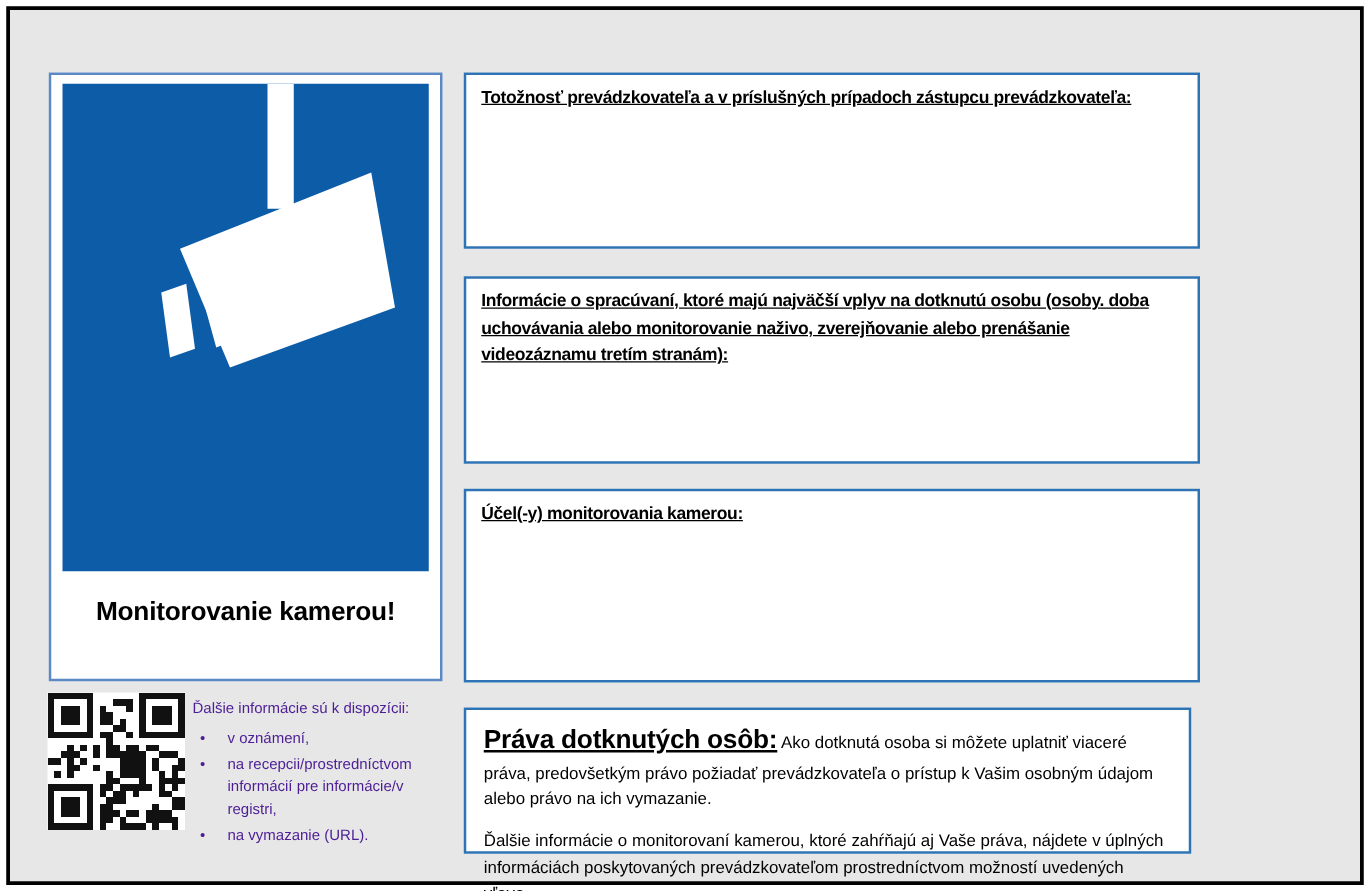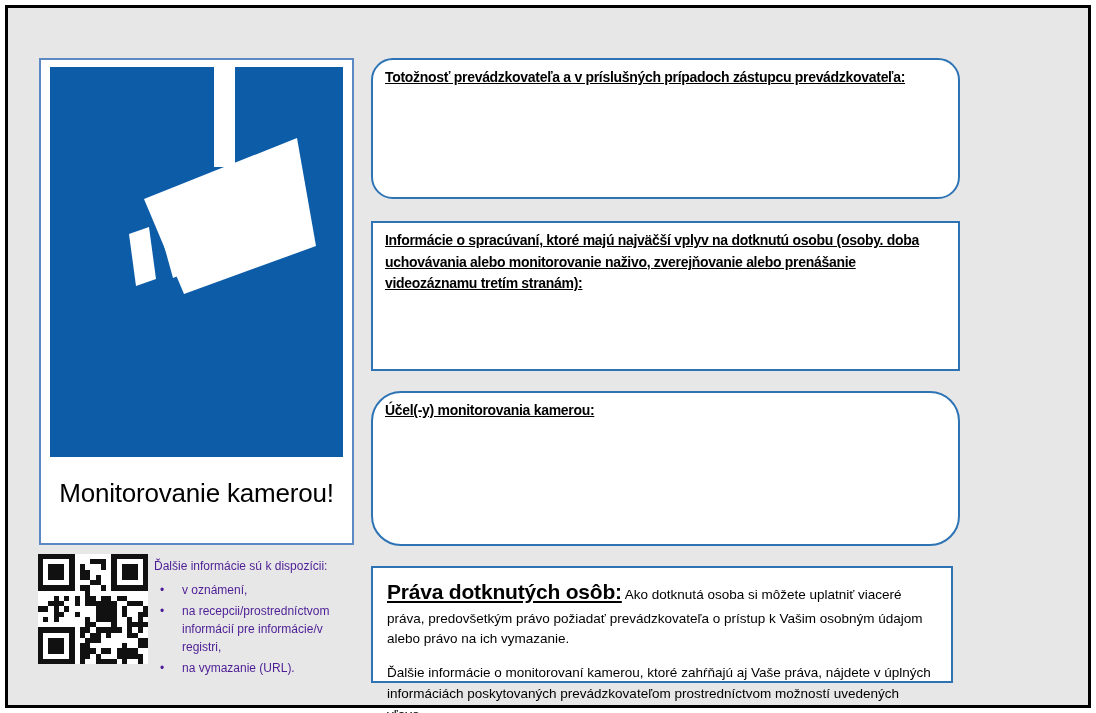--- a/index.html
+++ b/index.html
@@ -28,21 +28,21 @@
   }
   .sign-blue {
     position: absolute; left: 9px; top: 7px;
     width: 293px; height: 390px;
     background: #0d5ca8;
   }
   .sign-blue svg { display: block; width: 100%; height: 100%; }
   .sign-label {
     position: absolute; left: 0; top: 418px; width: 100%;
     text-align: center;
-    font-size: 26px; font-weight: 400;
+    font-size: 21px; font-weight: 700;
     letter-spacing: -0.2px;
   }
 
   .qr-block {
     position: absolute; left: 30px; top: 546px;
     width: 110px; height: 110px;
     background: #ffffff;
   }
   .qr-block svg { display: block; width: 110px; height: 110px; }
 
@@ -55,23 +55,23 @@
   .qr-bullet .dot { width: 22px; flex: 0 0 22px; font-size: 12px; }
   .qr-bullet .txt { flex: 1; }
 
   
   .info-box {
     position: absolute; left: 363px; width: 589px;
     background: #ffffff;
     border: 2px solid #2e74b5;
     padding: 7px 12px;
   }
-  .box-identity   { top: 50px;  height: 141px; border-radius: 22px; }
+  .box-identity   { top: 50px;  height: 141px; }
   .box-processing { top: 213px; height: 150px; }
-  .box-purpose    { top: 383px; height: 155px; border-radius: 30px; }
+  .box-purpose    { top: 383px; height: 155px; }
   .box-rights     { top: 558px; height: 117px; width: 582px; padding: 8px 14px; }
 
   .box-heading {
     font-size: 14px; font-weight: 700;
     text-decoration: underline;
     letter-spacing: -0.3px;
     line-height: 1.55;
   }
   .heading-gap { margin-top: 25px; }
 

